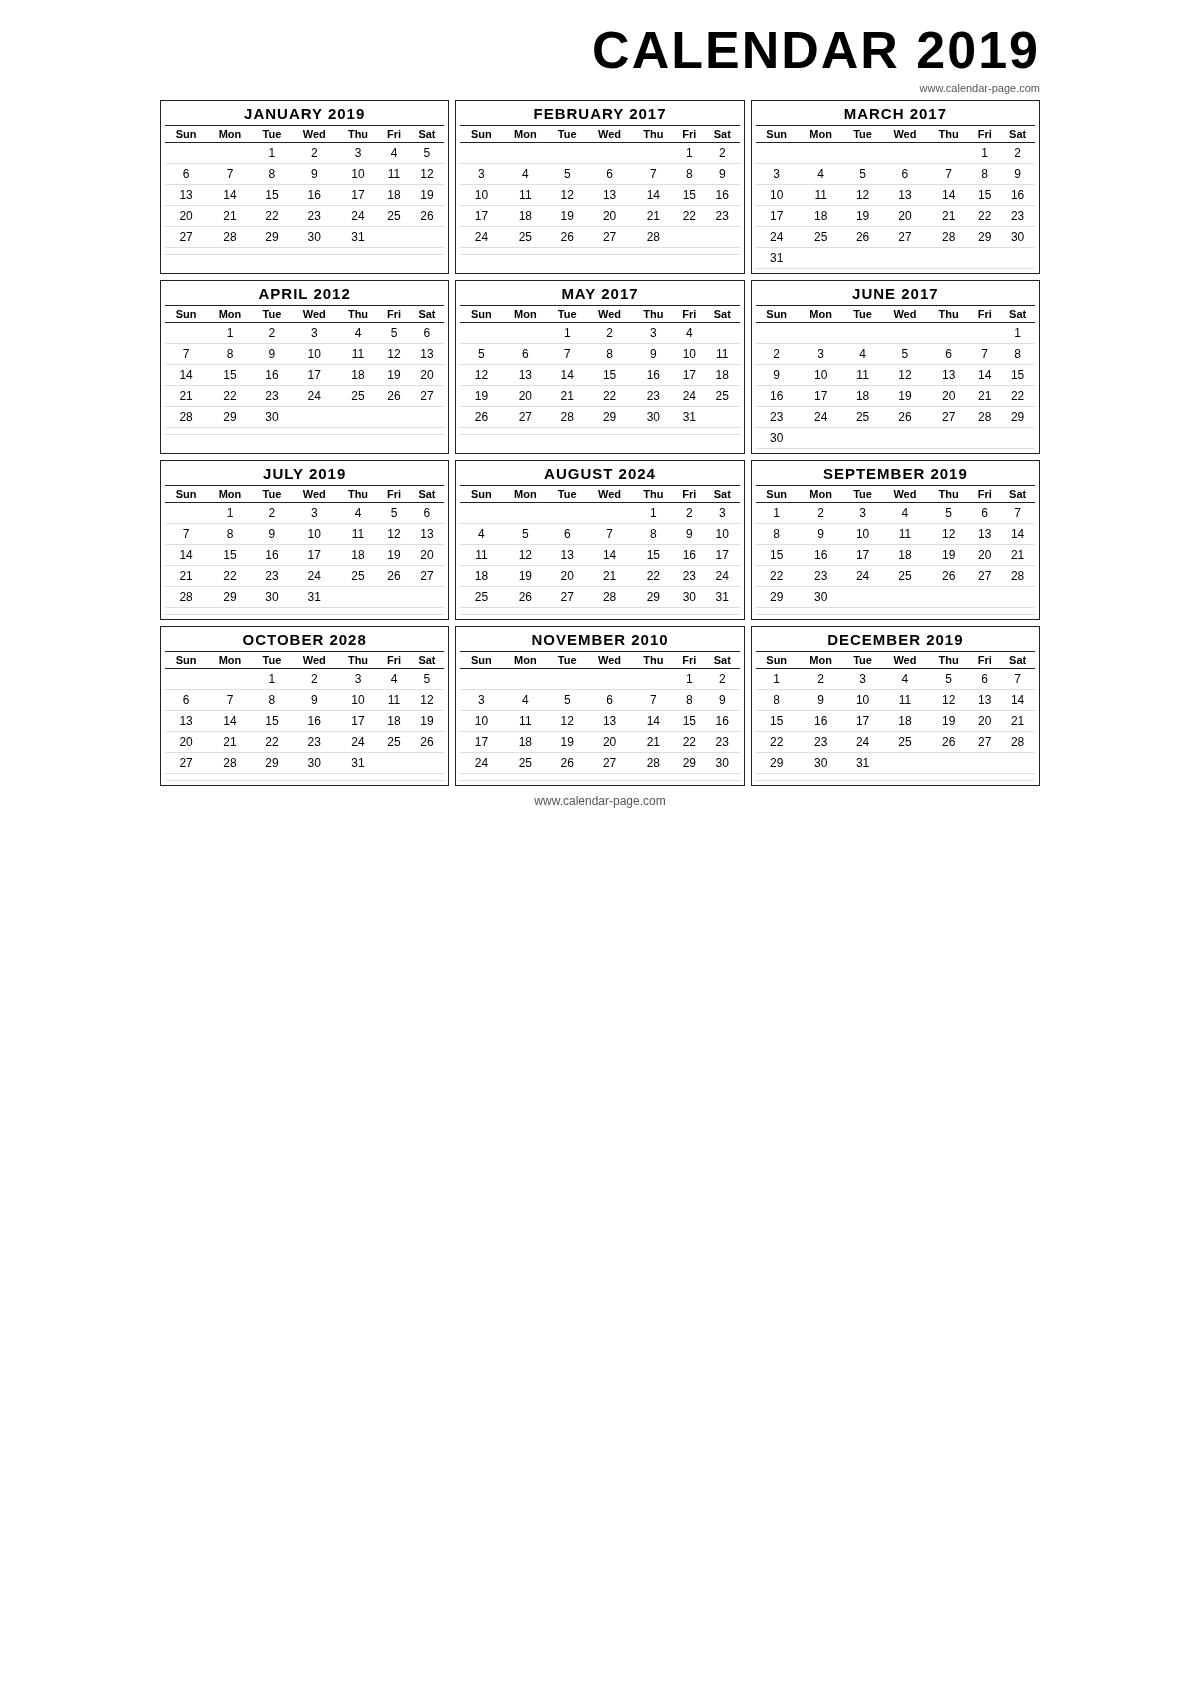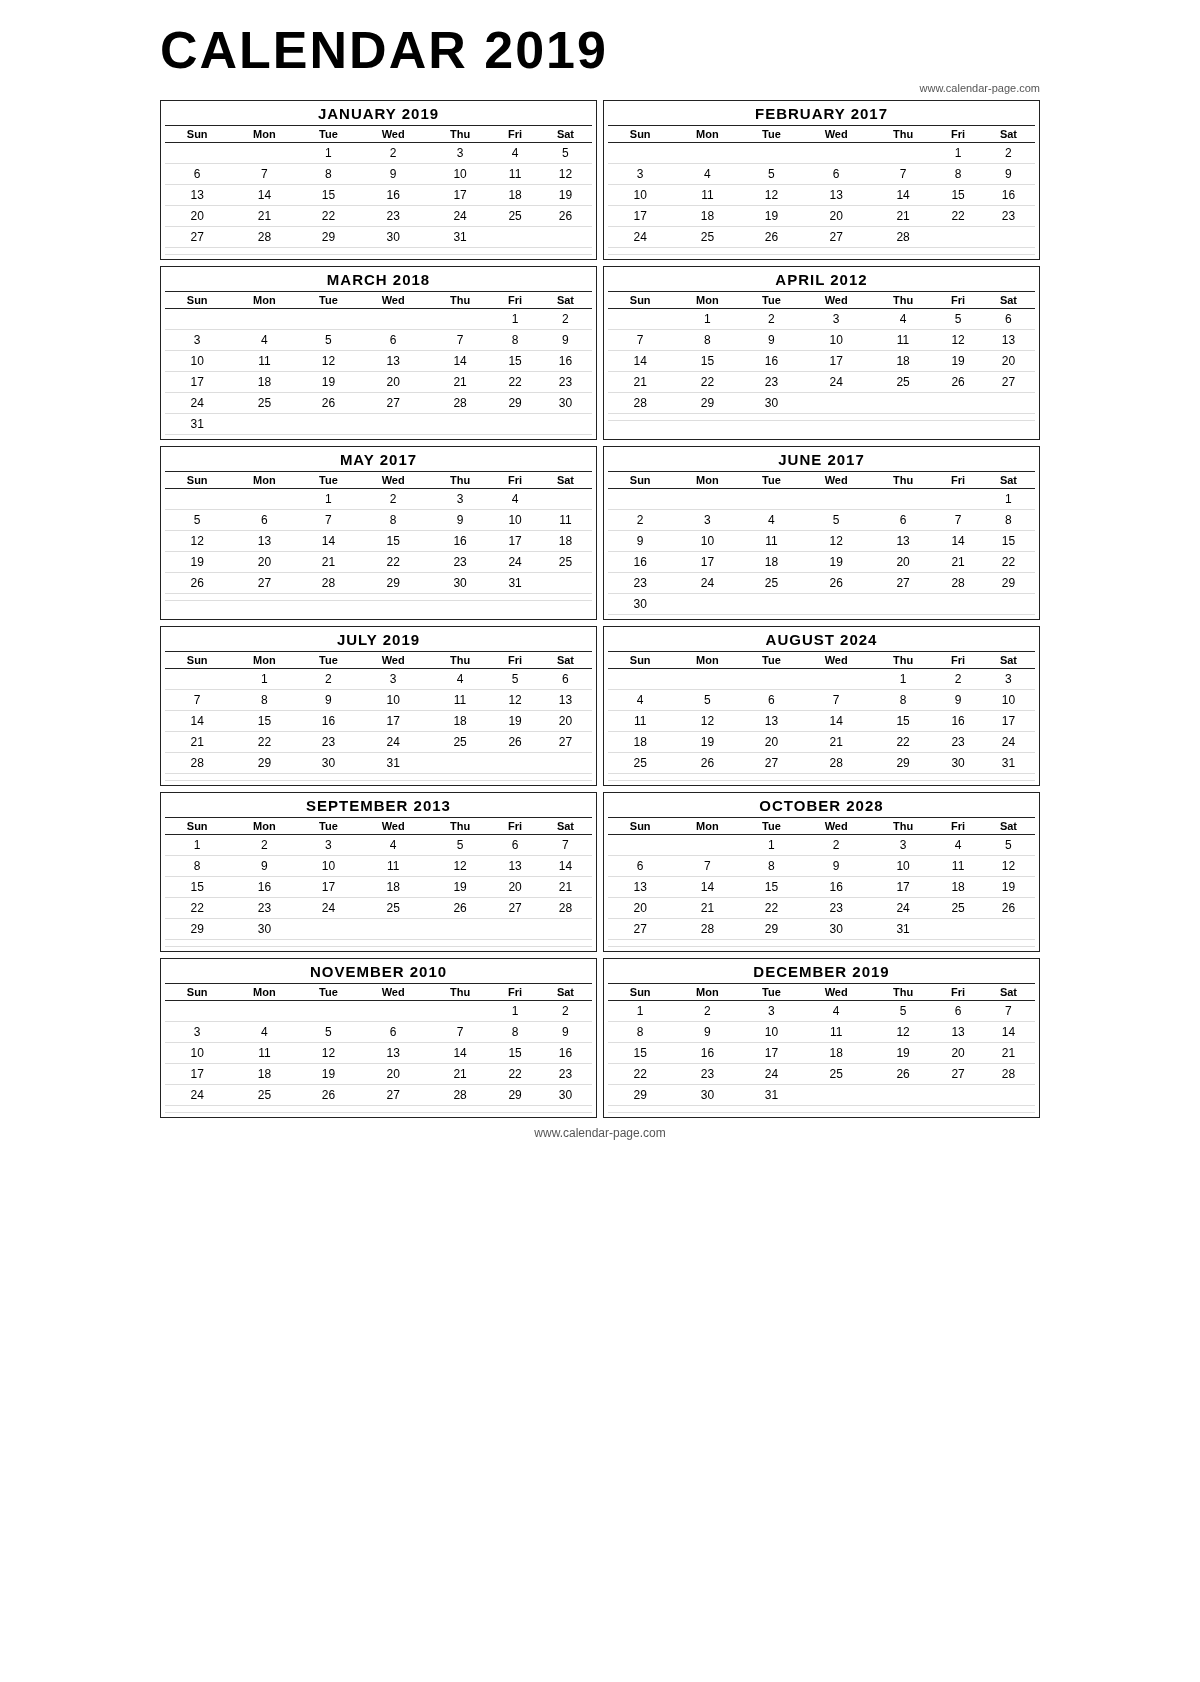--- a/index.html
+++ b/index.html
@@ -4,35 +4,35 @@
   <style>
     * { box-sizing: border-box; margin: 0; padding: 0; }
     body {
       background: #fff;
       font-family: Arial, Helvetica, sans-serif;
       width: 900px;
       margin: 0 auto;
       padding: 10px;
     }
     .page-title {
-      text-align: left;
+      text-align: right;
       font-size: 52px;
       font-weight: 900;
       letter-spacing: 2px;
       margin: 10px 0 2px 0;
     }
     .website-top {
       text-align: right;
       font-size: 11px;
       color: #555;
       margin-bottom: 6px;
     }
     .calendar-grid {
       display: grid;
-      grid-template-columns: repeat(2, 1fr);
+      grid-template-columns: repeat(3, 1fr);
       gap: 6px;
     }
     .month-box {
       border: 1.5px solid #222;
       padding: 4px;
     }
     .month-title {
       text-align: center;
       font-size: 15px;
       font-weight: 900;
@@ -213,21 +213,21 @@
             <td></td>
             <td></td>
             <td></td>
             <td></td>
             <td></td>
           </tr>
         </tbody>
       </table>
     </div>
     <div class="month-box">
-      <div class="month-title">MARCH 2018</div>
+      <div class="month-title">MARCH 2017</div>
       <table>
         <thead>
           <tr>
             <th>Sun</th>
             <th>Mon</th>
             <th>Tue</th>
             <th>Wed</th>
             <th>Thu</th>
             <th>Fri</th>
             <th>Sat</th>
@@ -644,21 +644,21 @@
             <td></td>
             <td></td>
             <td></td>
             <td></td>
             <td></td>
           </tr>
         </tbody>
       </table>
     </div>
     <div class="month-box">
-      <div class="month-title">SEPTEMBER 2013</div>
+      <div class="month-title">SEPTEMBER 2019</div>
       <table>
         <thead>
           <tr>
             <th>Sun</th>
             <th>Mon</th>
             <th>Tue</th>
             <th>Wed</th>
             <th>Thu</th>
             <th>Fri</th>
             <th>Sat</th>

